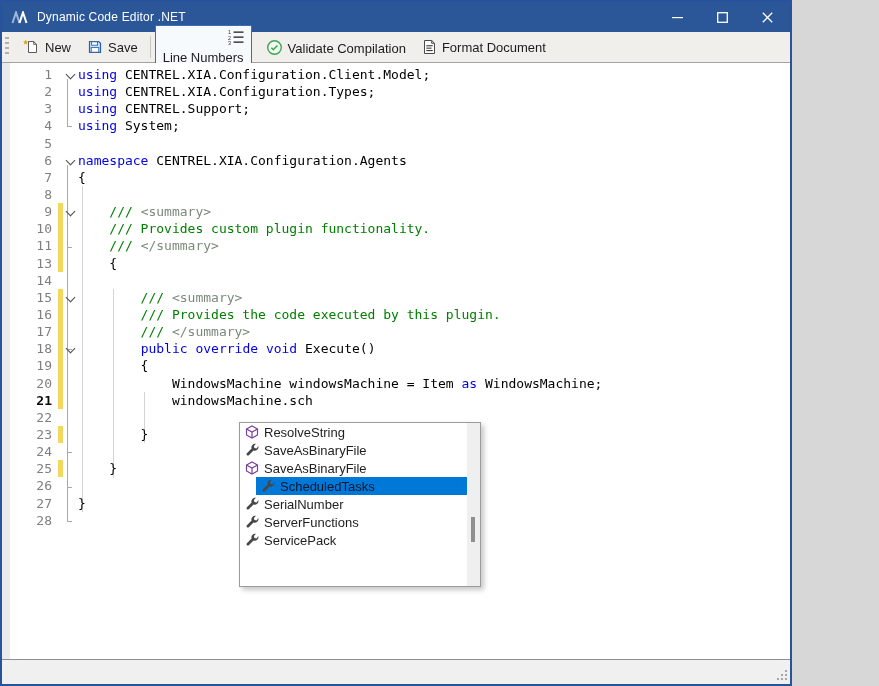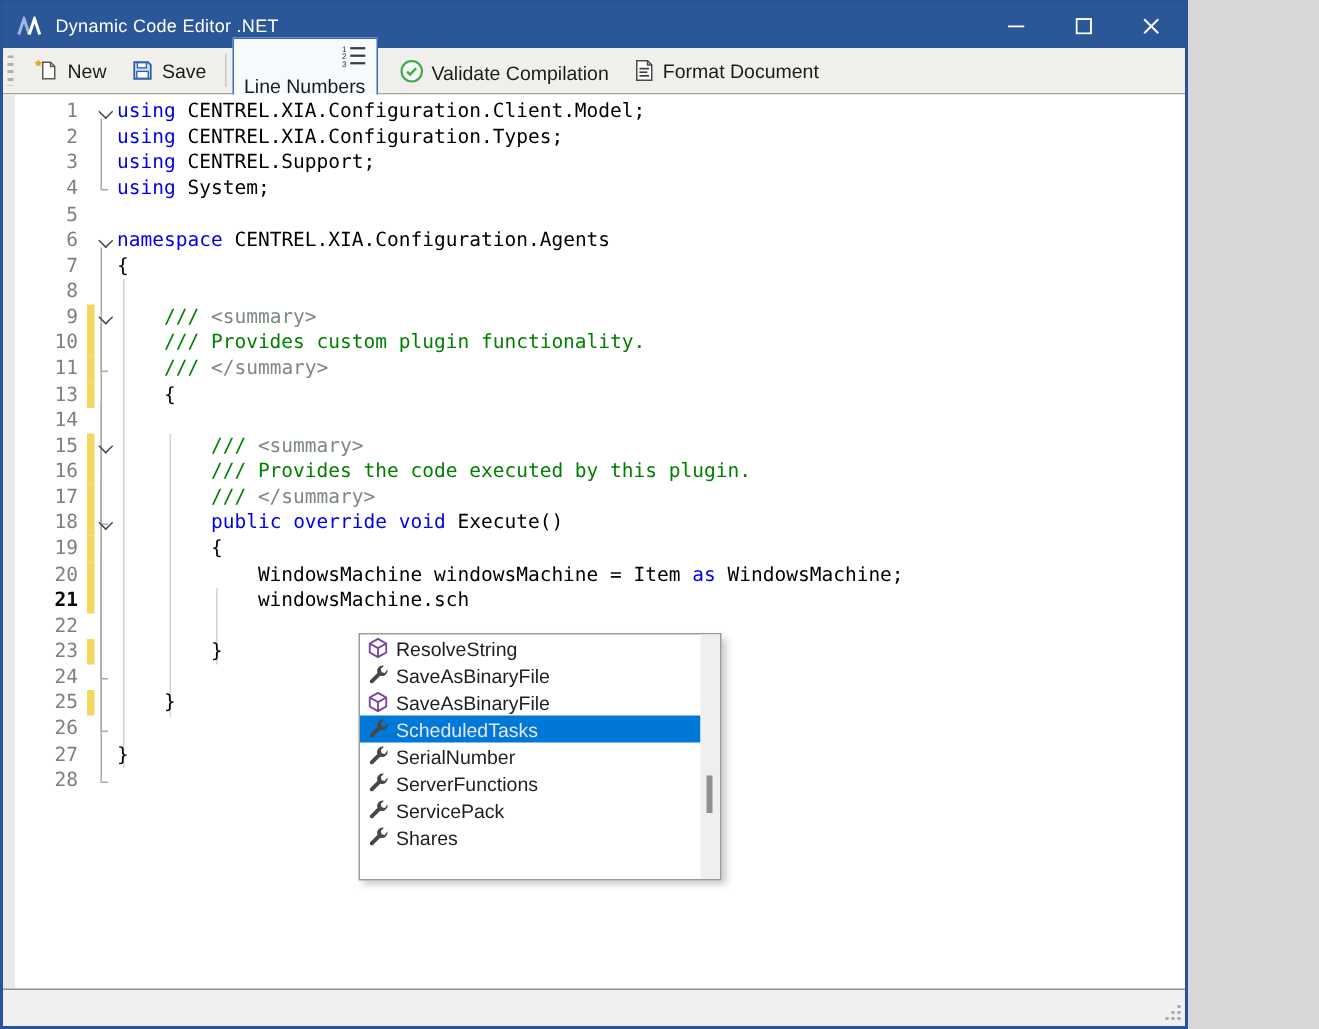--- a/index.html
+++ b/index.html
@@ -42,21 +42,21 @@
   .tok-t{color:var(--doc-tag,#7c8a7c);}
   .guide{position:absolute;width:1px;background:#d4d4d4;z-index:0;}
   .foldline{position:absolute;width:1px;background:#a9a9a9;z-index:0;}
   .foldtick{position:absolute;height:1px;width:5px;background:#a9a9a9;z-index:0;}
   .edge-line{position:absolute;width:2px;background:#a8a8a8;z-index:0;}
   
   .popup{position:absolute;width:240px;border:1px solid #9b9b9b;background:#fff;z-index:10;
          box-shadow:3px 3px 5px rgba(0,0,0,.22);font-family:"Liberation Sans",sans-serif;font-size:13px;}
   .popup-rows{position:absolute;left:0;top:0;right:13px;bottom:0;}
   .pop-row{height:18px;display:flex;align-items:center;color:#1e1e1e;padding-left:2px;}
-  .pop-row.sel{background:var(--selection,#0078d7);color:#e5e5e5;}
+  .pop-row.sel{background:var(--selection,#0078d7);color:#0f172a;margin-left:16px;}
   .pop-row svg{flex:0 0 auto;margin:0 4px 0 2px;}
   .pop-scroll{position:absolute;top:0;right:0;bottom:0;width:13px;background:#efefef;}
   .pop-thumb{position:absolute;left:4px;width:4px;height:25px;background:#8f8f8f;}
   
   .statusbar{height:24px;background:#f0f0f0;border-top:1px solid #909090;flex:0 0 auto;position:relative;}
   .resize-grip{position:absolute;right:3px;bottom:3px;width:11px;height:11px;}
   .resize-grip i{position:absolute;width:2px;height:2px;background:#a6a6a6;}
 </style>
 </head>
 <body>
@@ -225,26 +225,20 @@
     <path d="M14.3 4.1a3.7 3.7 0 0 1-4.8 4.4l-4.7 4.7c-.5.5-1.4.5-1.9 0s-.5-1.4 0-1.9l4.7-4.7a3.7 3.7 0 0 1 4.4-4.8L9.9 3.9l.5 2.2 2.2.5z" fill="#474747"></path>
   </svg>
             <span>ServerFunctions</span>
           </div>
           <div class="pop-row">
             <svg width="16" height="16" viewBox="0 0 16 16">
     <path d="M14.3 4.1a3.7 3.7 0 0 1-4.8 4.4l-4.7 4.7c-.5.5-1.4.5-1.9 0s-.5-1.4 0-1.9l4.7-4.7a3.7 3.7 0 0 1 4.4-4.8L9.9 3.9l.5 2.2 2.2.5z" fill="#474747"></path>
   </svg>
             <span>ServicePack</span>
           </div>
-          <div class="pop-row">
-            <svg width="16" height="16" viewBox="0 0 16 16">
-    <path d="M14.3 4.1a3.7 3.7 0 0 1-4.8 4.4l-4.7 4.7c-.5.5-1.4.5-1.9 0s-.5-1.4 0-1.9l4.7-4.7a3.7 3.7 0 0 1 4.4-4.8L9.9 3.9l.5 2.2 2.2.5z" fill="#474747"></path>
-  </svg>
-            <span>Shares</span>
-          </div>
         </div>
       <div class="pop-scroll">
         <div class="pop-thumb" style="top:94px;"></div>
       </div>
     </div>
   </div>
 
   <div class="statusbar">
     <div class="resize-grip">
       <i style="right:0;top:0;"></i>

